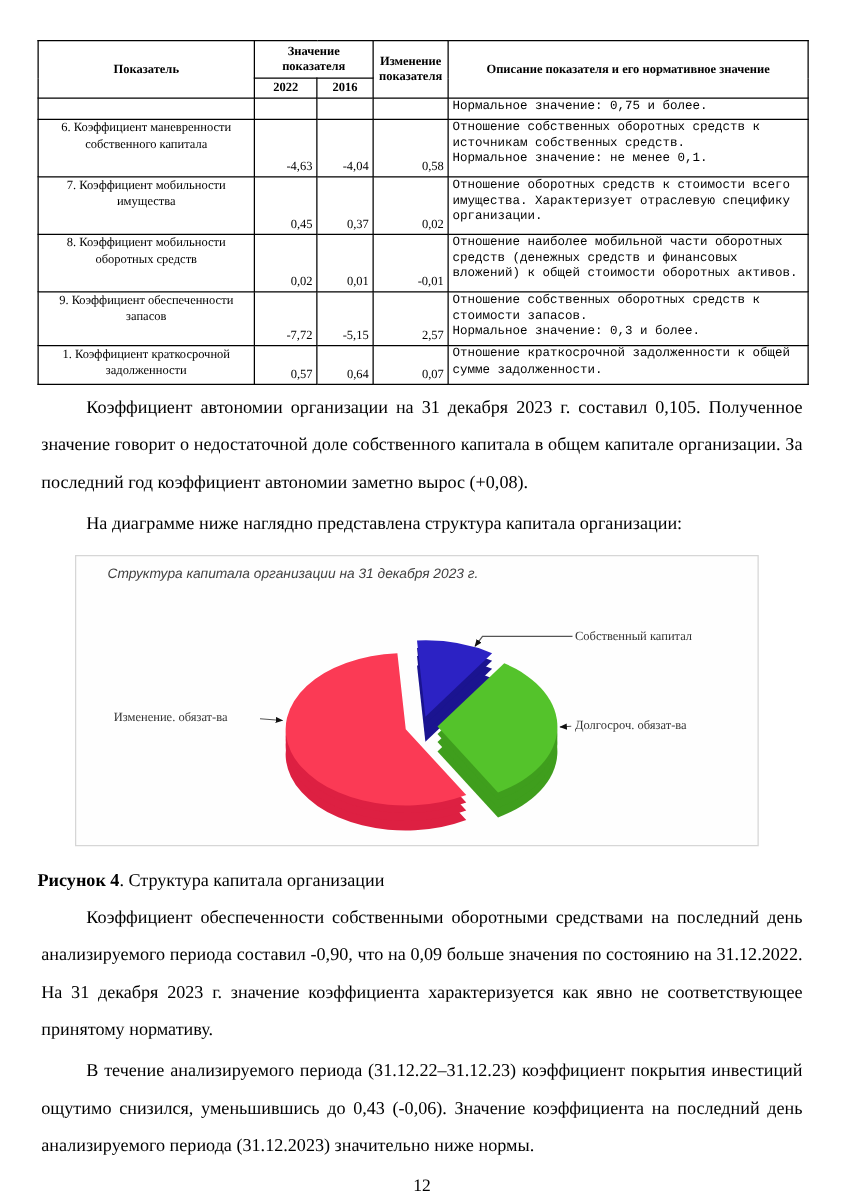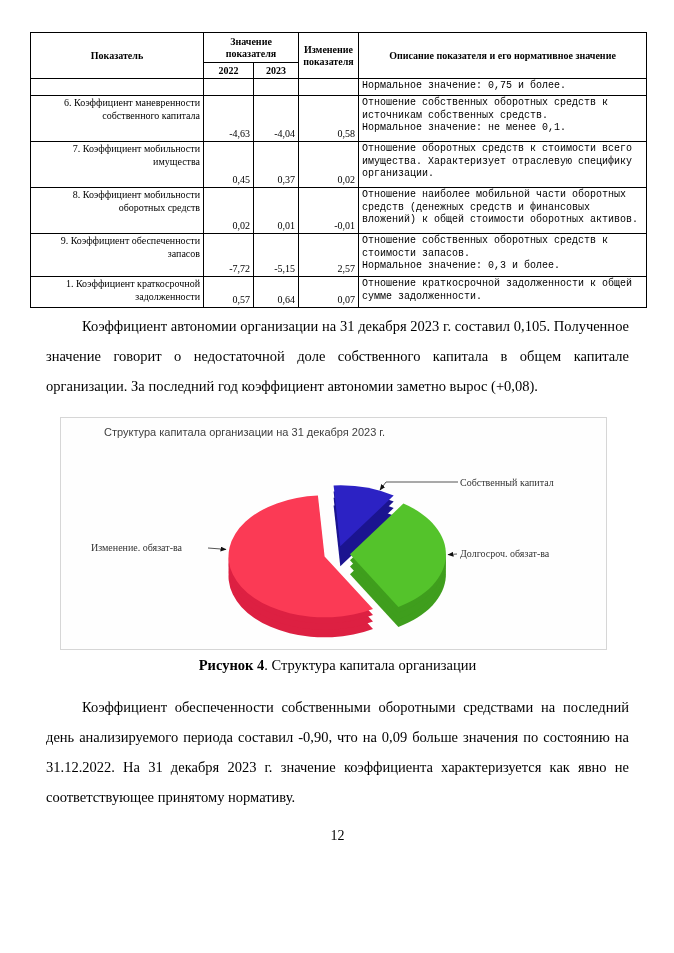--- a/index.html
+++ b/index.html
@@ -6,39 +6,39 @@
   .page{
     position:relative;width:674px;height:953px;background:#ffffff;
     font-family:"Liberation Serif", serif;color:#000;overflow:hidden;
     box-sizing:border-box;padding:32px 29px 0 30px;
   }
   
   table.ind{border-collapse:collapse;width:616px;table-layout:fixed;
     font-size:10px;line-height:12.5px;}
   table.ind th, table.ind td{border:1px solid #000;padding:1px 3px;overflow:hidden;}
   table.ind th{font-weight:bold;text-align:center;vertical-align:middle;line-height:12px;}
-  td.c-name{vertical-align:top;text-align:right;}
+  td.c-name{vertical-align:top;text-align:center;}
   td.c-val{vertical-align:bottom;text-align:right;}
   td.c-desc{vertical-align:top;text-align:left;white-space:pre-line;font-family:Liberation Mono, monospace;}
   
-  .para{margin:16px;font-size:14.5px;line-height:30px;text-align:justify;text-indent:36px;}
+  .para{margin:3px;font-size:14.5px;line-height:30px;text-align:justify;text-indent:36px;}
   .para.first{margin-top:3px;}
   
   .chart-panel{position:relative;margin:10px 0 0 30px;width:545px;height:231px;
     border:1px solid #d6d6d6;background:#fefefe;}
-  .chart-title{position:absolute;left:43px;top:8px;
-    font-family:"Liberation Sans", sans-serif;font-size:11px;color:#404040;}
+  .chart-title{position:absolute;left:25px;top:8px;
+    font-family:"Liberation Sans", sans-serif;font-size:11px;color:#404040;font-style:italic;}
   .chart-panel svg{position:absolute;left:0;top:0;}
   .pie-label{position:absolute;font-family:Liberation Serif, serif;
     font-size:10px;color:#333;white-space:nowrap;}
   .lbl-own{left:399px;top:59px;}
   .lbl-long{left:399px;top:130px;}
   .lbl-short{left:30px;top:124px;}
   
-  .caption{margin:4px 0 0 0;font-size:14.5px;text-align:center;line-height:22px;}
+  .caption{margin:17px 0 0 0;font-size:14.5px;line-height:22px;}
   .caption b{font-weight:bold;}
   .page-num{margin-top:10px;text-align:center;font-size:14px;}
 </style>
 </head>
 <body>
 
 <div class="page">
 
   <table class="ind">
     <colgroup>
@@ -50,21 +50,21 @@
     </colgroup>
     <thead>
       <tr style="height:30px">
         <th rowspan="2">Показатель</th>
         <th colspan="2">Значение показателя</th>
         <th rowspan="2">Изменение показателя</th>
         <th rowspan="2">Описание показателя и его нормативное значение</th>
       </tr>
       <tr style="height:16px">
         <th>2022</th>
-        <th>2023</th>
+        <th>2016</th>
       </tr>
     </thead>
     <tbody>
       <tr style="height:17px">
         <td class="c-name"></td>
         <td class="c-val"></td>
         <td class="c-val"></td>
         <td class="c-val"></td>
         <td class="c-desc">Нормальное значение: 0,75 и более.</td>
       </tr>
@@ -102,20 +102,21 @@
         <td class="c-name">1. Коэффициент краткосрочной задолженности</td>
         <td class="c-val">0,57</td>
         <td class="c-val">0,64</td>
         <td class="c-val">0,07</td>
         <td class="c-desc">Отношение краткосрочной задолженности к общей сумме задолженности.</td>
       </tr>
     </tbody>
   </table>
 
   <p class="para first">Коэффициент автономии организации на 31 декабря 2023 г. составил 0,105. Полученное значение говорит о недостаточной доле собственного капитала в общем капитале организации. За последний год коэффициент автономии заметно вырос (+0,08).</p>
+  <p class="para">На диаграмме ниже наглядно представлена структура капитала организации:</p>
 
   <div class="chart-panel">
     <svg width="545" height="231" viewBox="0 0 545 231">
       <defs>
         <marker id="arr" markerWidth="8" markerHeight="6" refX="5.5" refY="2.5" orient="auto" markerUnits="userSpaceOnUse">
           <path d="M0,0 L6,2.5 L0,5 Z" fill="#111"></path>
         </marker>
       </defs>
       <g id="pie-group">
           <path d="M 279.3,148.3 L 272.6,87.4 A 96 61 0 0 1 332.7,97.6 Z" fill="#1b1490"></path>
@@ -139,15 +140,16 @@
     </svg>
     <div class="chart-title">Структура капитала организации на 31 декабря 2023 г.</div>
     <div class="pie-label lbl-own">Собственный капитал</div>
     <div class="pie-label lbl-long">Долгосроч. обязат-ва</div>
     <div class="pie-label lbl-short">Изменение. обязат-ва</div>
   </div>
 
   <p class="caption"><b>Рисунок 4</b><span>. Структура капитала организации</span></p>
 
   <p class="para">Коэффициент обеспеченности собственными оборотными средствами на последний день анализируемого периода составил -0,90, что на 0,09 больше значения по состоянию на 31.12.2022. На 31 декабря 2023 г. значение коэффициента характеризуется как явно не соответствующее принятому нормативу.</p>
+  <p class="para">В течение анализируемого периода (31.12.22–31.12.23) коэффициент покрытия инвестиций ощутимо снизился, уменьшившись до 0,43 (-0,06). Значение коэффициента на последний день анализируемого периода (31.12.2023) значительно ниже нормы.</p>
 
   <div class="page-num">12</div>
 </div>
 
 </body></html>

